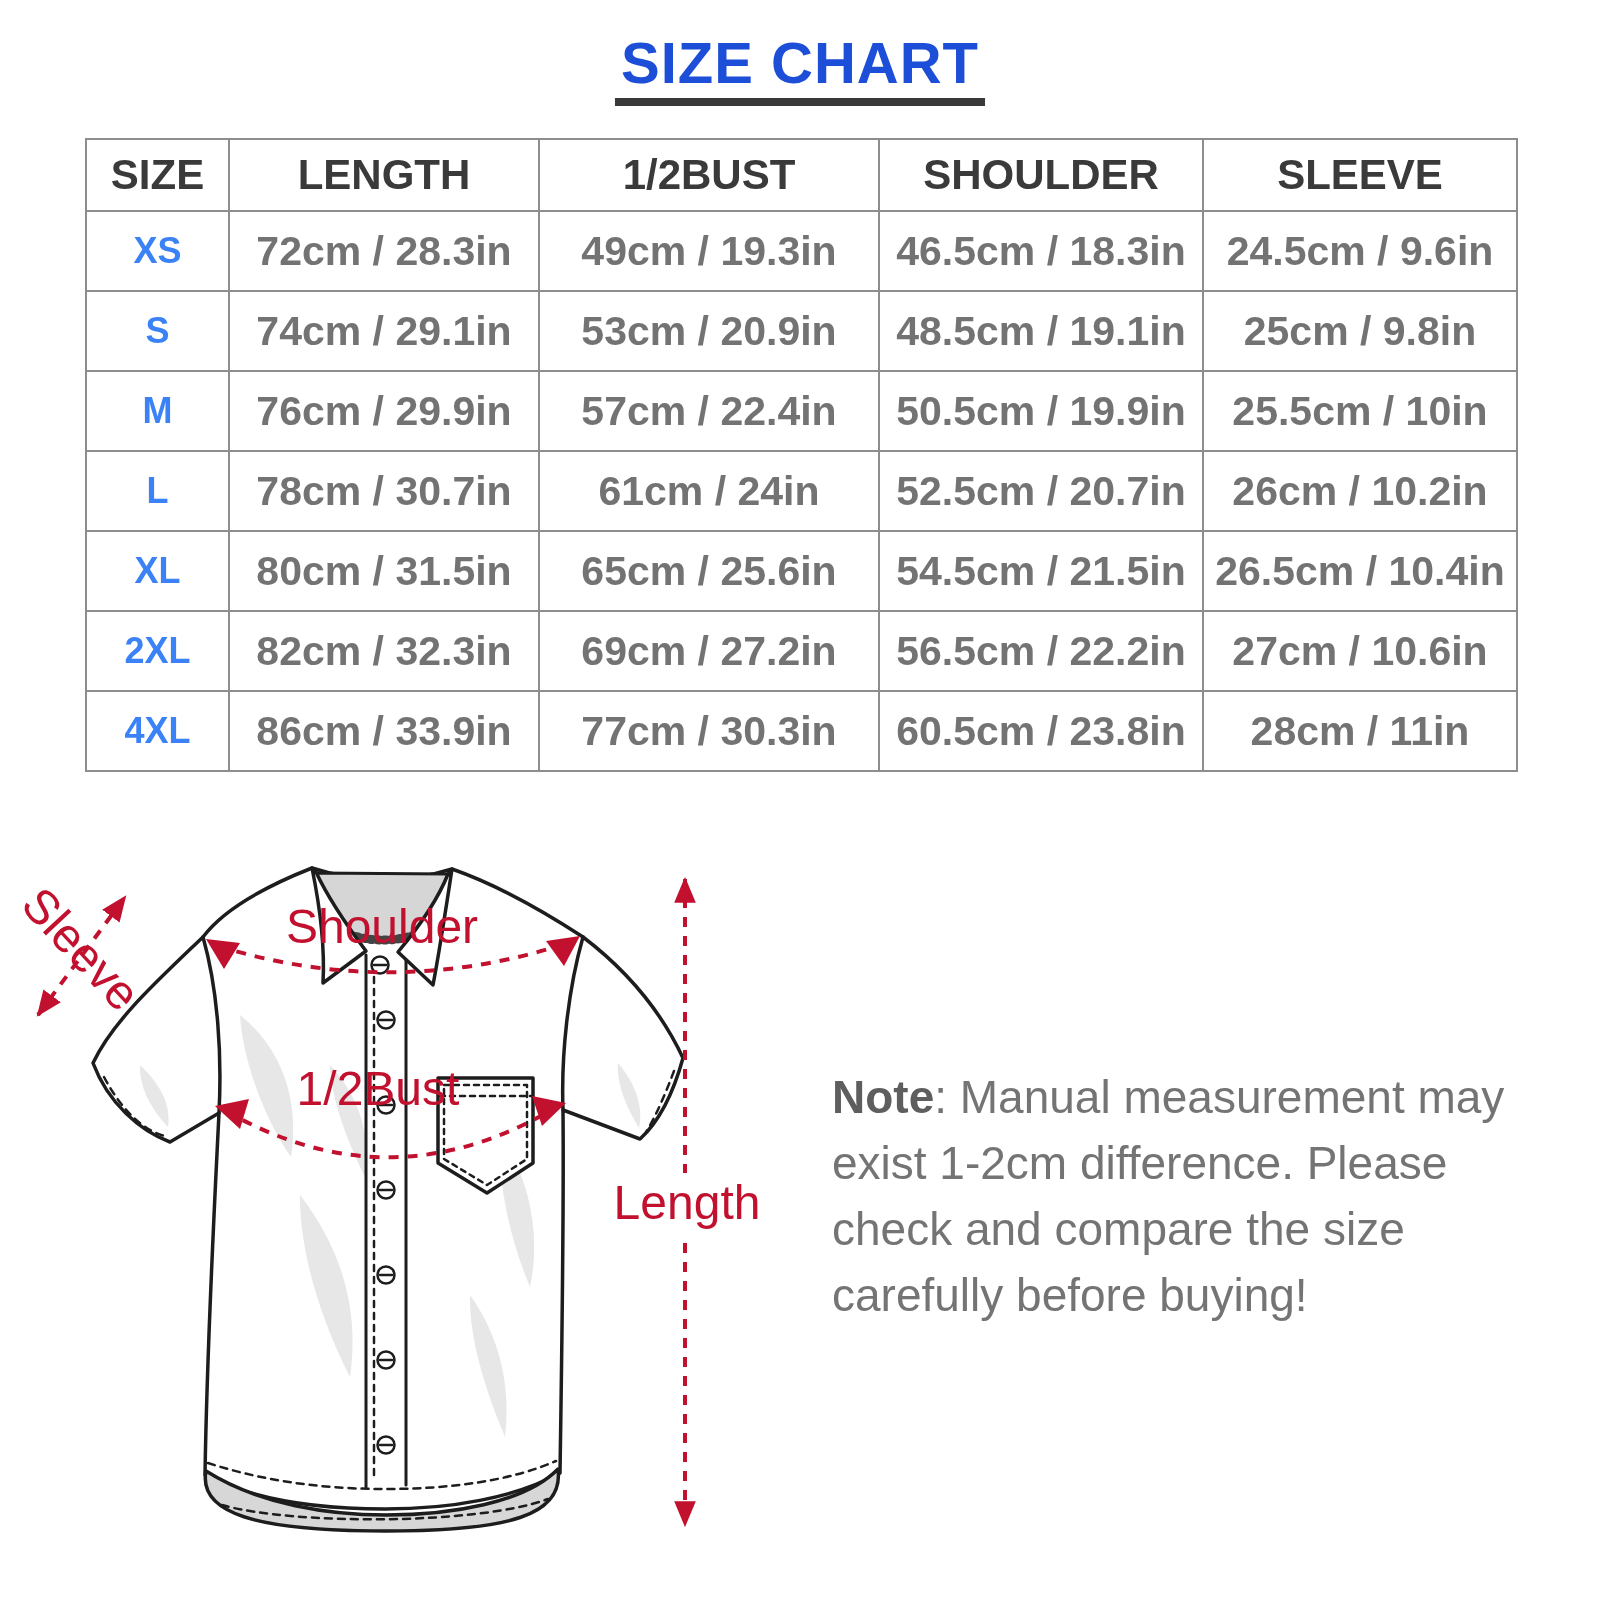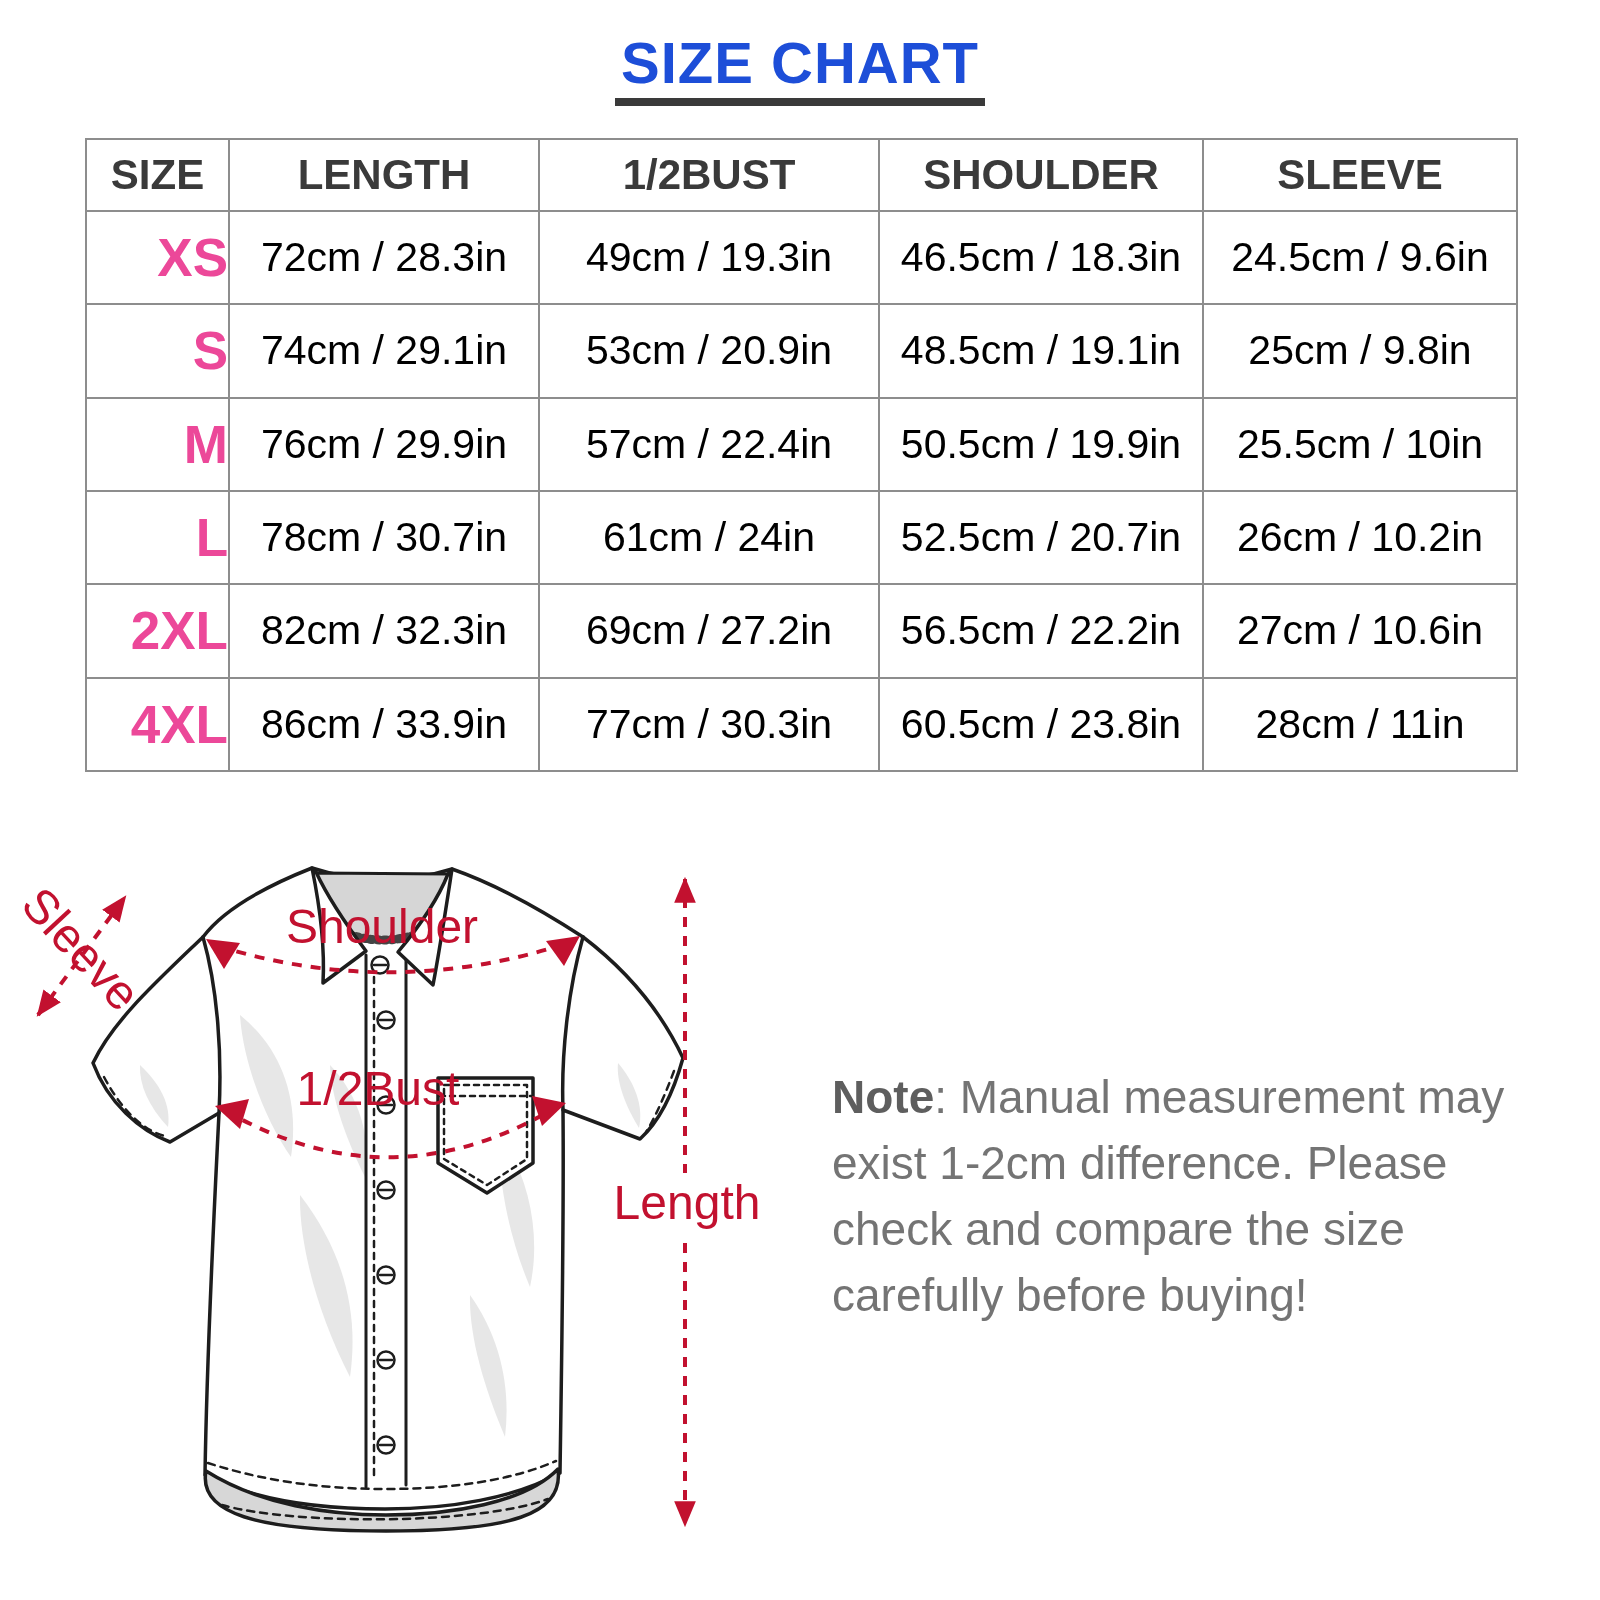--- a/index.html
+++ b/index.html
@@ -21,22 +21,22 @@
     border-collapse:collapse; table-layout:fixed;
     text-align:center;
   }
   .size-table th, .size-table td {
     border:2px solid #8d8d8d; vertical-align:middle; padding:0;
     white-space:nowrap; overflow:hidden;
   }
   .size-table th {
     font-size:42px; font-weight:bold; color:#3a3a3a; height:70px;
   }
-  .size-table td { font-size:41px; color:#000000; font-weight:normal; }
-  .size-table td.size-col { font-size:53px; font-weight:bold; color:#ec4899;text-align:right; }
+  .size-table td { font-size:41px; color:#737373; font-weight:bold; }
+  .size-table td.size-col { font-size:36px; font-weight:bold; color:#3b82f6; }
 
   .shirt-diagram { position:absolute; left:0px; top:815px; }
 
   .note {
     position:absolute; left:832px; top:1064px; width:690px;
     font-size:46px; line-height:66px; color:#747474;
   }
   .note .note-line { white-space:nowrap; }
   .note b { color:#5e5e5e; font-weight:bold; }
 </style>
@@ -83,20 +83,27 @@
       <td>57cm / 22.4in</td>
       <td>50.5cm / 19.9in</td>
       <td>25.5cm / 10in</td>
     </tr>
     <tr>
       <td class="size-col">L</td>
       <td>78cm / 30.7in</td>
       <td>61cm / 24in</td>
       <td>52.5cm / 20.7in</td>
       <td>26cm / 10.2in</td>
+    </tr>
+    <tr>
+      <td class="size-col">XL</td>
+      <td>80cm / 31.5in</td>
+      <td>65cm / 25.6in</td>
+      <td>54.5cm / 21.5in</td>
+      <td>26.5cm / 10.4in</td>
     </tr>
     <tr>
       <td class="size-col">2XL</td>
       <td>82cm / 32.3in</td>
       <td>69cm / 27.2in</td>
       <td>56.5cm / 22.2in</td>
       <td>27cm / 10.6in</td>
     </tr>
     <tr>
       <td class="size-col">4XL</td>

